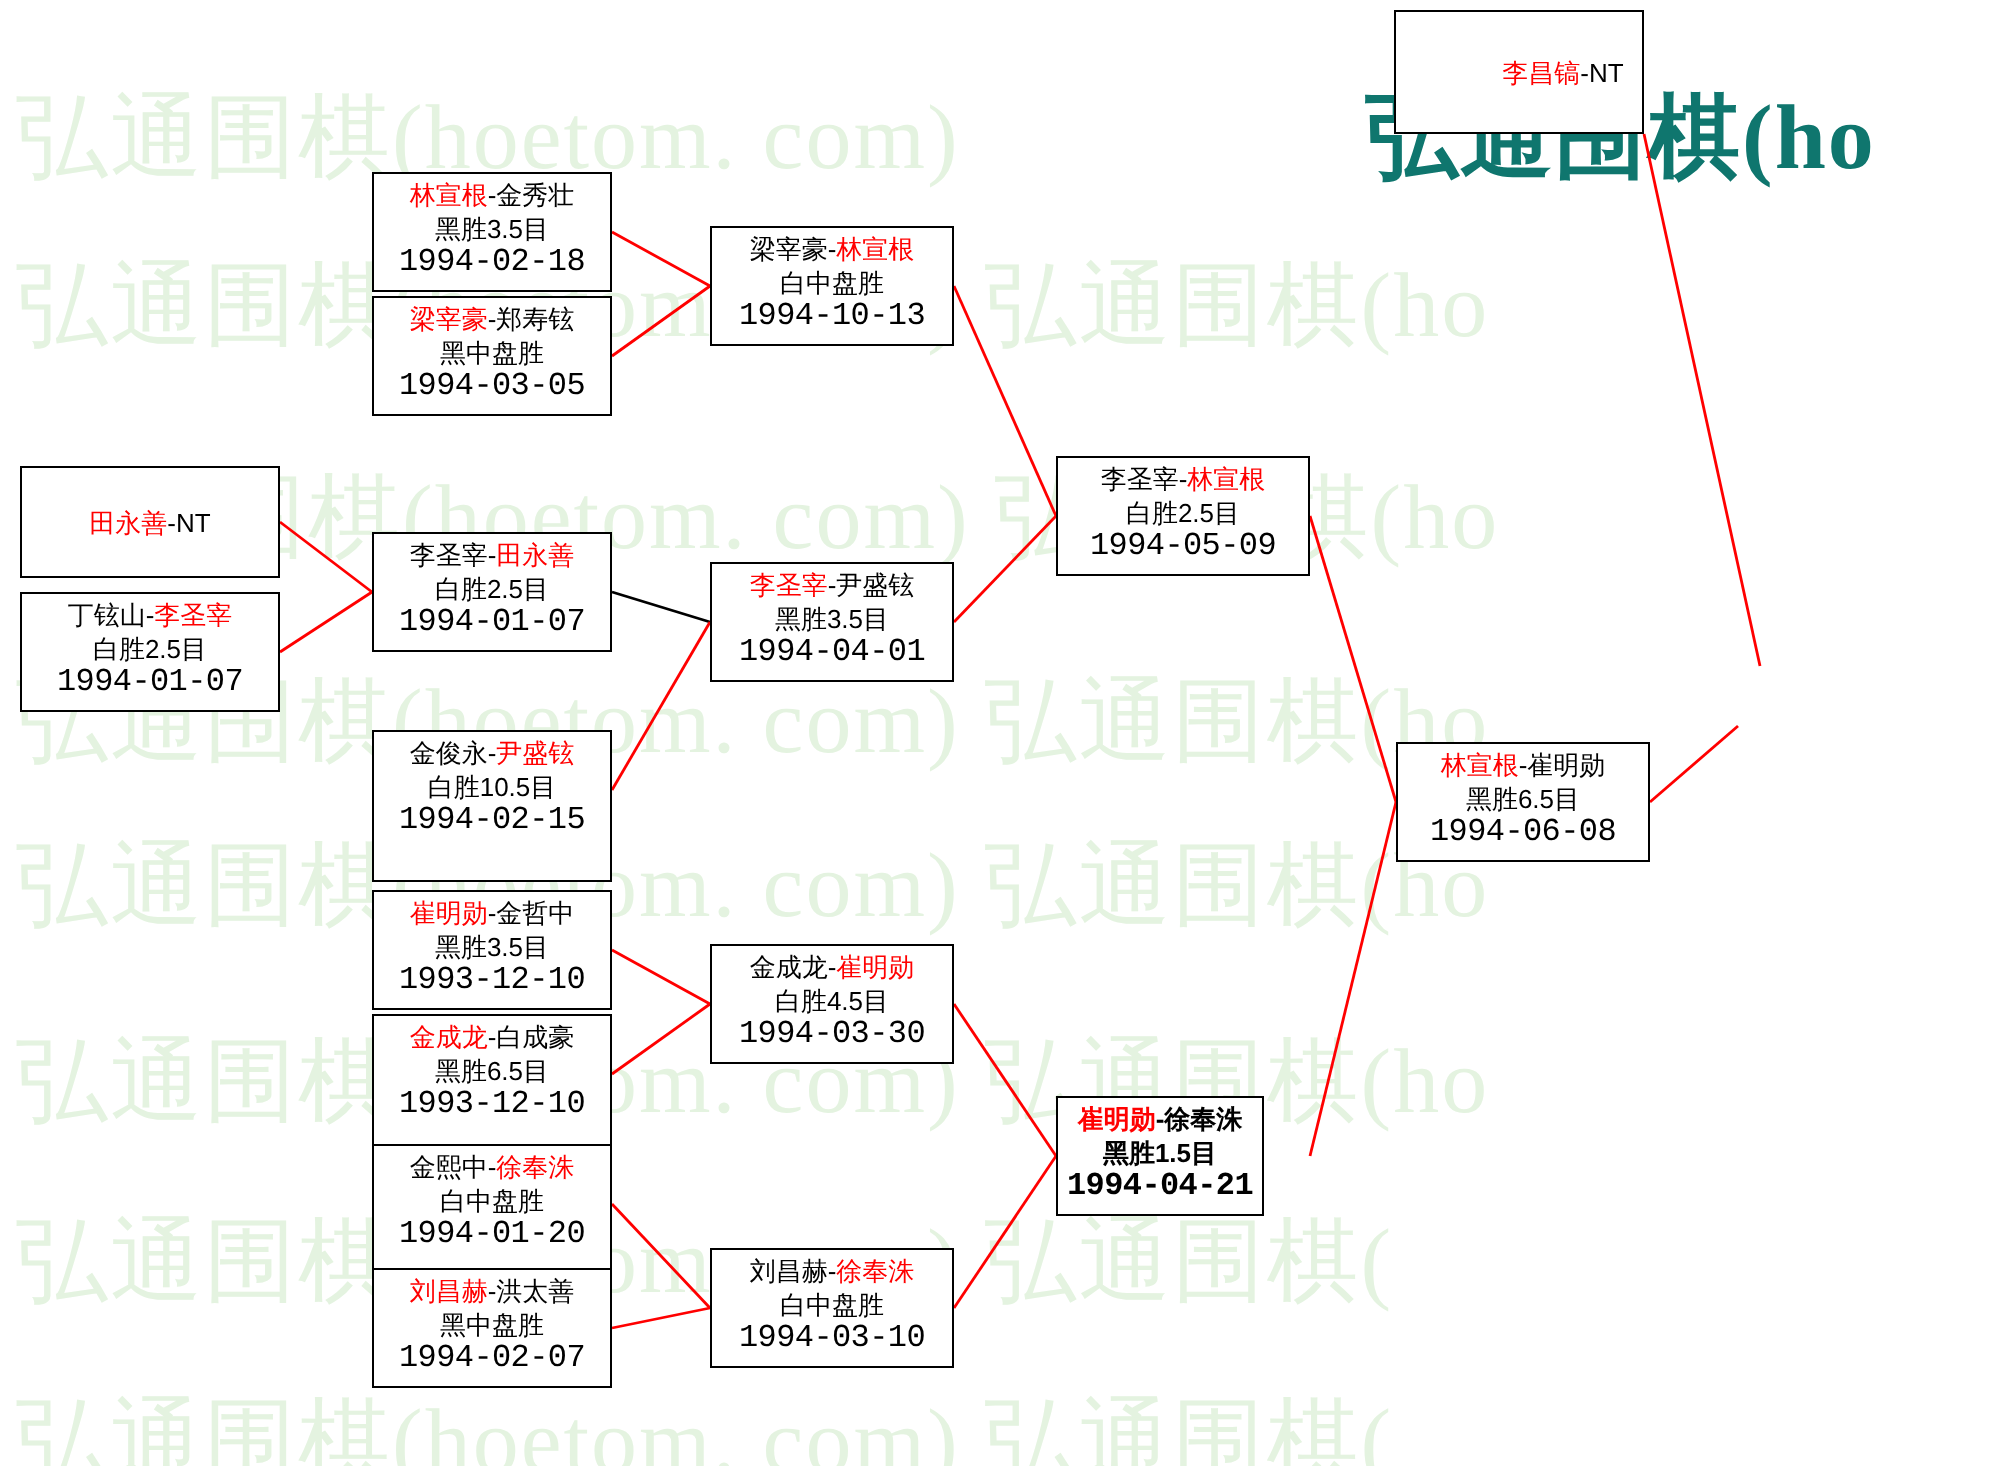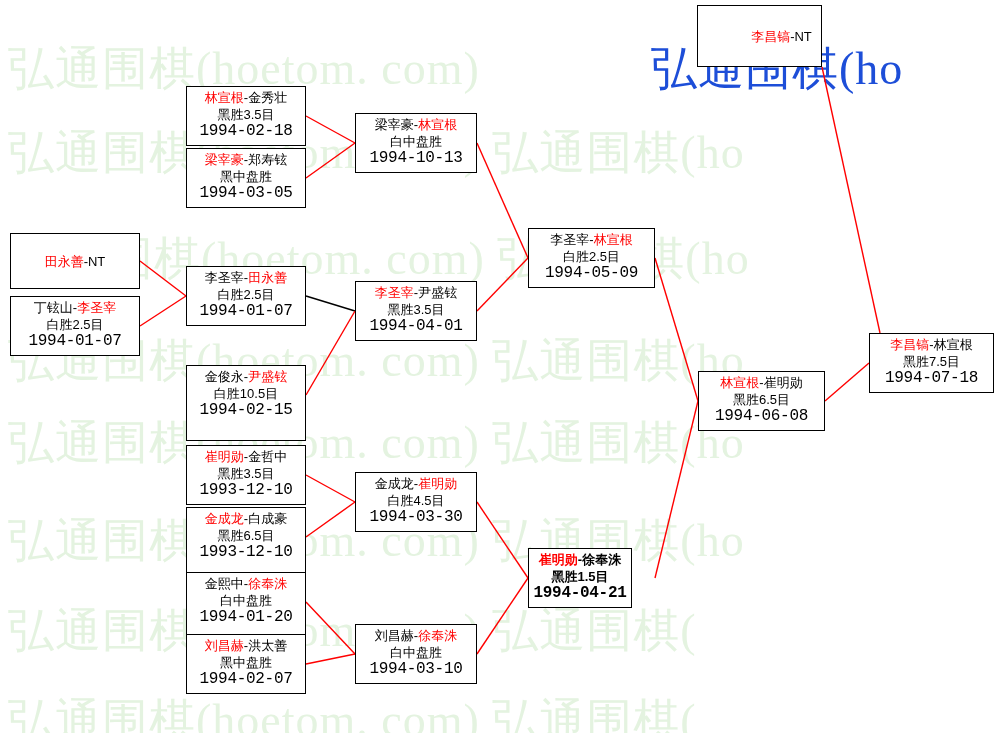--- a/index.html
+++ b/index.html
@@ -72,21 +72,21 @@
     justify-content: center;
   }
 </style>
 </head>
 <body>
 
 <div id="stage">
 
   <div id="watermarks">
       <div class="wm" style="left: 8px; top: 38px; color: rgb(228, 243, 224);">弘通围棋(hoetom. com)</div>
-      <div class="wm" style="left: 651px; top: 38px; color: #1d4ed8;">弘通围棋(ho</div>
+      <div class="wm" style="left: 683px; top: 38px; color: #0f766e; font-weight: bold;">弘通围棋(ho</div>
       <div class="wm" style="left: 8px; top: 122px; color: rgb(228, 243, 224);">弘通围棋(hoetom. com) 弘通围棋(ho</div>
       <div class="wm" style="left: 60px; top: 228px; color: rgb(228, 243, 224);">通围棋(hoetom. com) 弘通围棋(ho</div>
       <div class="wm" style="left: 8px; top: 330px; color: rgb(228, 243, 224);">弘通围棋(hoetom. com) 弘通围棋(ho</div>
       <div class="wm" style="left: 8px; top: 412px; color: rgb(228, 243, 224);">弘通围棋(hoetom. com) 弘通围棋(ho</div>
       <div class="wm" style="left: 8px; top: 510px; color: rgb(228, 243, 224);">弘通围棋(hoetom. com) 弘通围棋(ho</div>
       <div class="wm" style="left: 8px; top: 600px; color: rgb(228, 243, 224);">弘通围棋(hoetom. com) 弘通围棋(</div>
       <div class="wm" style="left: 8px; top: 690px; color: rgb(228, 243, 224);">弘通围棋(hoetom. com) 弘通围棋(</div>
     </div>
 
   <svg id="lines" viewBox="0 0 1004 733" width="1004" height="733">
@@ -225,20 +225,13 @@
         <div class="ln date">1994-04-21</div>
       </div>
     </div>
     <div class="node" id="m-lin-cui-final-qual" style="left: 698px; top: 371px; width: 127px; height: 60px;">
       <div>
         <div class="ln"><span class="red">林宣根</span><span class="blk">-崔明勋</span></div>
         <div class="ln"><span class="blk">黑胜6.5目</span></div>
         <div class="ln date">1994-06-08</div>
       </div>
     </div>
-    <div class="node" id="m-lee-lin-final" style="left: 869px; top: 333px; width: 125px; height: 60px;">
-      <div>
-        <div class="ln"><span class="red">李昌镐</span><span class="blk">-林宣根</span></div>
-        <div class="ln"><span class="blk">黑胜7.5目</span></div>
-        <div class="ln date">1994-07-18</div>
-      </div>
-    </div>
   </div>
 
 </body></html>

